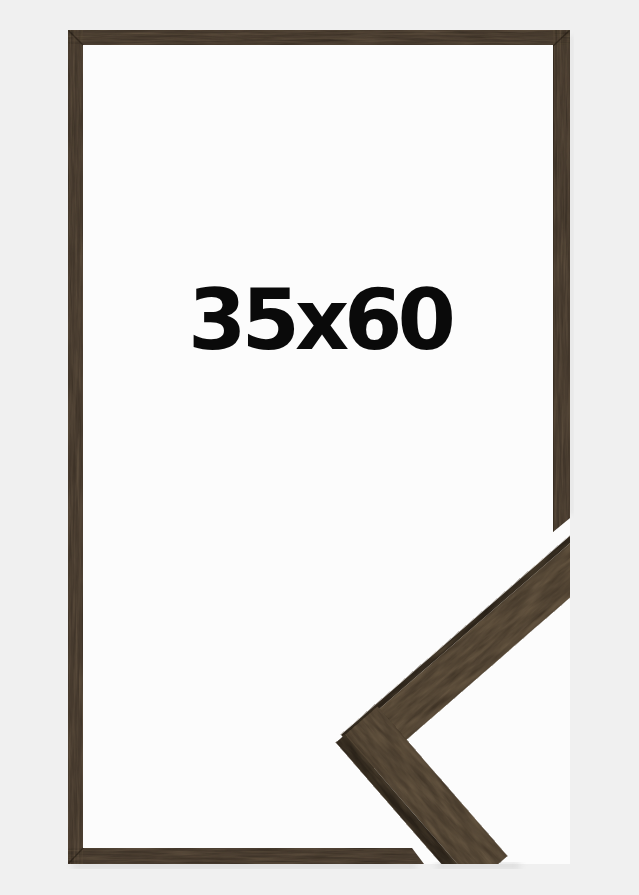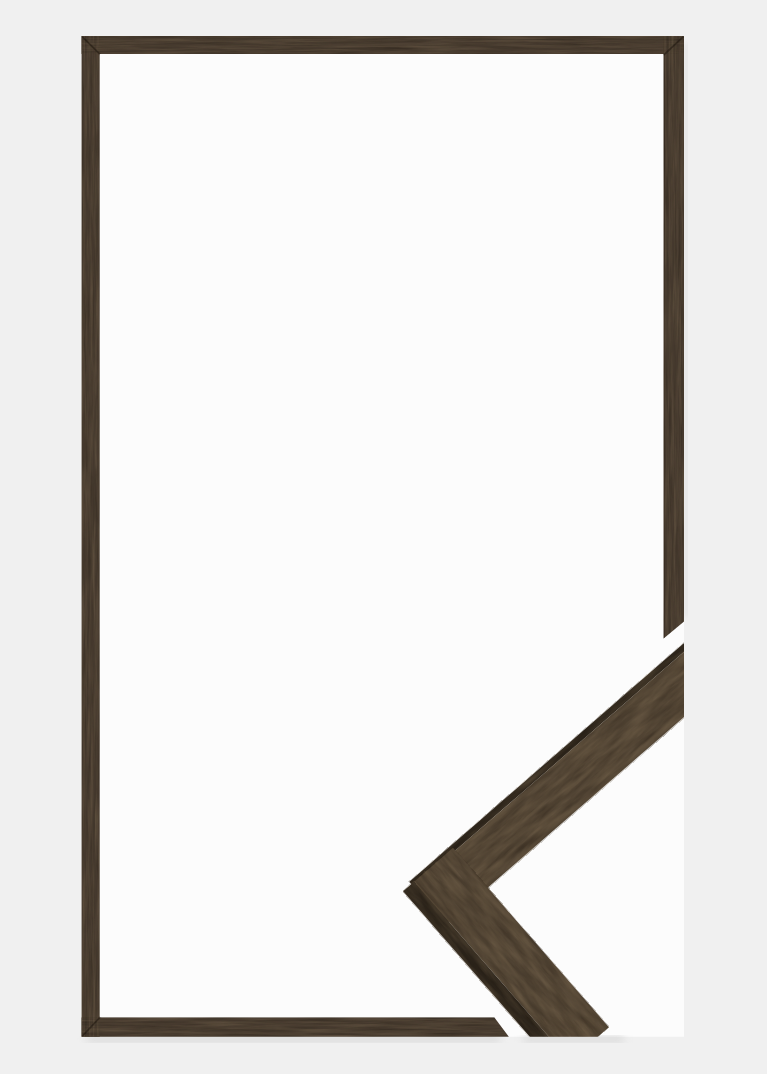--- a/index.html
+++ b/index.html
@@ -141,13 +141,14 @@
 
       <g transform="translate(347 737) rotate(49)">
         <rect class="wood-face" x="-3" y="-43" width="198" height="43"></rect>
         <rect class="wood-edge" x="-3" y="0" width="198" height="12"></rect>
         <rect x="-3" y="-43" width="198" height="55" filter="url(#grainArm)" opacity="0.6"></rect>
         <rect x="-3" y="-43" width="198" height="55" filter="url(#grainArmL)" opacity="0.38"></rect>
       </g>
     </g>
   </svg>
 
+  <div class="size-label">35x60</div>
 </div>
 
 </body></html>

